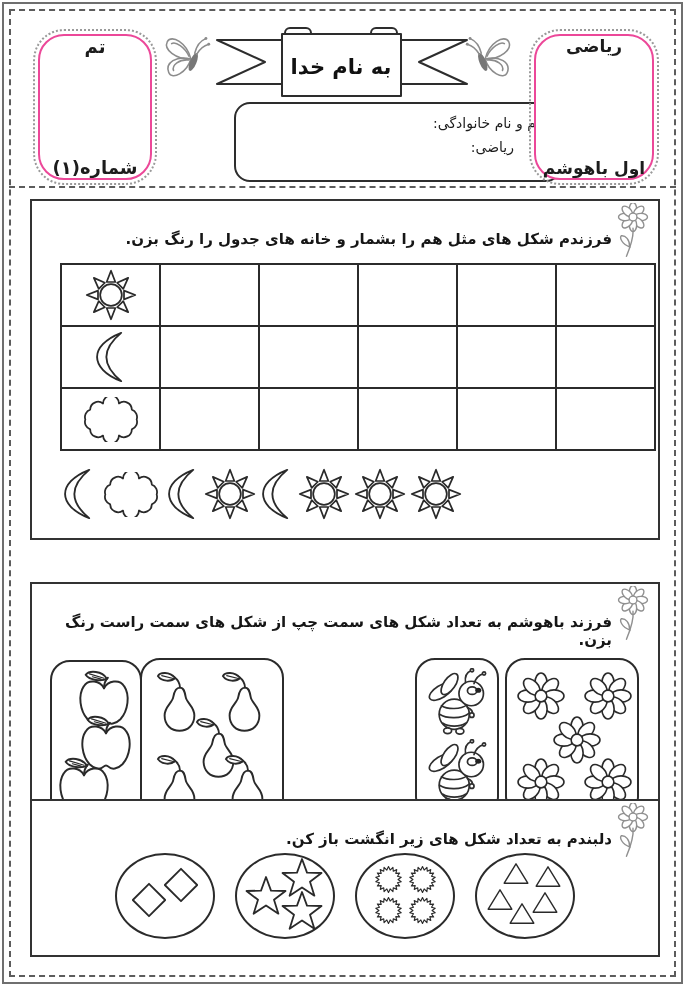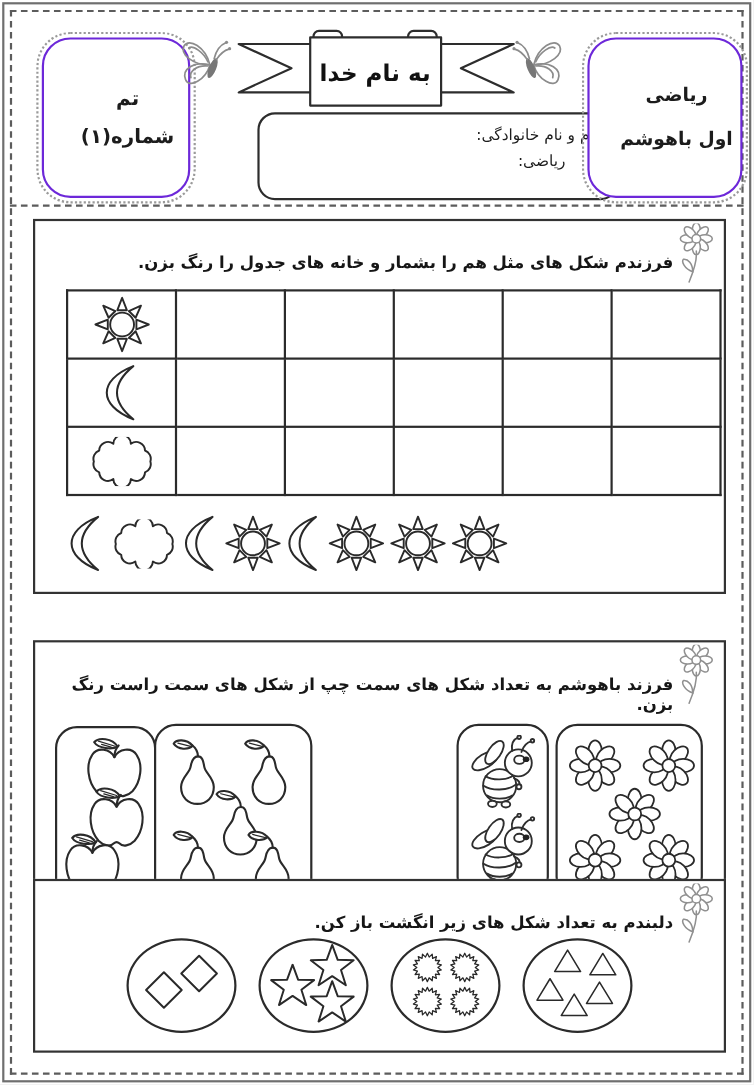--- a/index.html
+++ b/index.html
@@ -3,23 +3,23 @@
 <meta charset="utf-8">
 <style>
   html,body{margin:0;padding:0;background:#e9e9e9;}
   .page{position:relative;width:685px;height:986px;background:#fff;margin:0 auto;
         font-family:"DejaVu Sans",sans-serif;color:#1c1c1c;overflow:hidden;}
   .frame-outer{position:absolute;inset:2px;border:2px solid #6f6f6f;pointer-events:none;}
   .frame-dash{position:absolute;inset:9px;border:2px dashed #5c5c5c;pointer-events:none;}
   .header-divider{position:absolute;left:9px;right:9px;top:186px;border-top:2px dashed #5c5c5c;}
 
   
-  .rounded-box{position:absolute;background:#fff;border:2px solid #6d28d9;border-radius:26px;
+  .rounded-box{position:absolute;background:#fff;border:2px solid #ec4899;border-radius:26px;
      outline:2px dotted #9a9a9a;outline-offset:3px;display:flex;flex-direction:column;
-     align-items:center;justify-content:center;text-align:center;font-weight:bold;padding-left:21px;}
+     align-items:center;justify-content:space-between;text-align:center;font-weight:bold;}
   .theme-box{left:38px;top:34px;width:110px;height:142px;font-size:18px;gap:14px;}
   .subject-box{left:534px;top:34px;width:116px;height:142px;font-size:17px;gap:20px;}
   .name-box{position:absolute;left:186px;top:102px;width:324px;height:76px;background:#fff;
      border:2px solid #2d2d2d;border-radius:16px;direction:rtl;font-weight:normal;font-size:14px;margin-left:48px;}
   .name-line{padding:11px 16px 0 0;}
   .class-line{padding:8px 46px 0 0;}
 
   .banner{position:absolute;left:213px;top:26px;width:258px;height:78px;}
   .butterfly{position:absolute;width:50px;height:56px;}
   .butterfly-left{left:162px;top:32px;}

